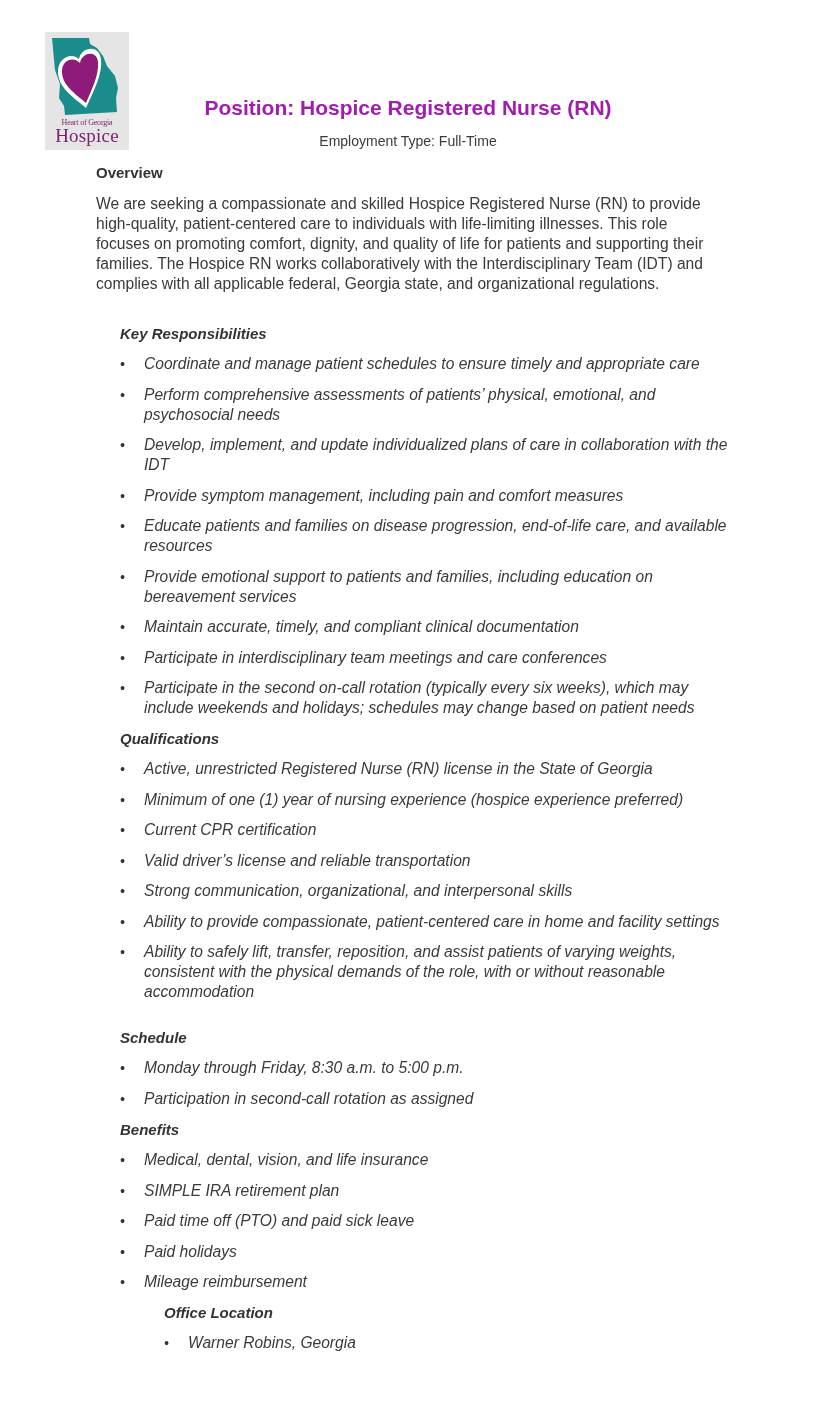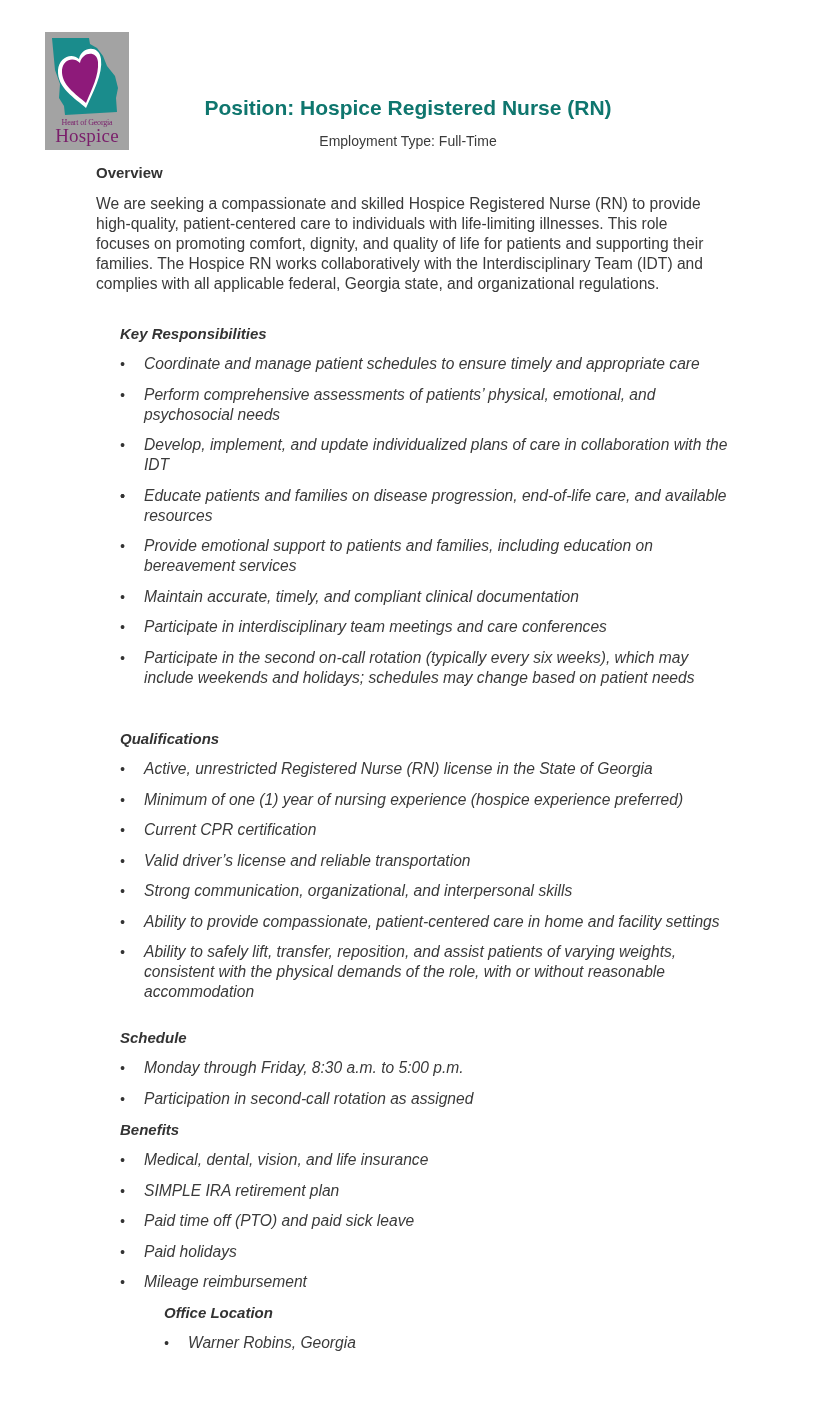--- a/index.html
+++ b/index.html
@@ -14,21 +14,21 @@
       font-family: "Liberation Sans", sans-serif;
       color: #3a3a3a;
       overflow: hidden;
     }
     .logo {
       position: absolute;
       left: 45px;
       top: 32px;
       width: 84px;
       height: 118px;
-      background: #a3a3a3;
+      background: #e5e5e5;
     }
     .logo svg { display: block; }
     .logo-caption {
       position: absolute;
       left: 0;
       right: 0;
       text-align: center;
       font-family: "Liberation Serif", serif;
       color: #7a1f6b;
     }
@@ -43,21 +43,21 @@
       letter-spacing: 0.2px;
     }
     .title {
       position: absolute;
       left: 0;
       width: 816px;
       top: 96px;
       text-align: center;
       font-size: 21px;
       font-weight: bold;
-      color: #0f766e;
+      color: #a21caf;
       padding-left: 0px;
     }
     .title span { margin-left: 0px; }
     .subtitle {
       position: absolute;
       left: 0;
       width: 816px;
       top: 133px;
       text-align: center;
       font-size: 14px;
@@ -145,21 +145,21 @@
 
 <div class="overview-heading">Overview</div>
 <div class="overview-body">We are seeking a compassionate and skilled Hospice Registered Nurse (RN) to provide high-quality, patient-centered care to individuals with life-limiting illnesses. This role focuses on promoting comfort, dignity, and quality of life for patients and supporting their families. The Hospice RN works collaboratively with the Interdisciplinary Team (IDT) and complies with all applicable federal, Georgia state, and organizational regulations.</div>
 
 <div class="section" id="sec-resp">
   <h3>Key Responsibilities</h3>
   <ul>
       <li><span class="bullet">•</span><span>Coordinate and manage patient schedules to ensure timely and appropriate care</span></li>
       <li><span class="bullet">•</span><span>Perform comprehensive assessments of patients’ physical, emotional, and psychosocial needs</span></li>
       <li><span class="bullet">•</span><span>Develop, implement, and update individualized plans of care in collaboration with the IDT</span></li>
-      <li><span class="bullet">•</span></li>
+      <li><span class="bullet">•</span><span>Provide symptom management, including pain and comfort measures</span></li>
       <li><span class="bullet">•</span><span>Educate patients and families on disease progression, end-of-life care, and available resources</span></li>
       <li><span class="bullet">•</span><span>Provide emotional support to patients and families, including education on bereavement services</span></li>
       <li><span class="bullet">•</span><span>Maintain accurate, timely, and compliant clinical documentation</span></li>
       <li><span class="bullet">•</span><span>Participate in interdisciplinary team meetings and care conferences</span></li>
       <li><span class="bullet">•</span><span>Participate in the second on-call rotation (typically every six weeks), which may include weekends and holidays; schedules may change based on patient needs</span></li>
     </ul>
 </div>
 
 <div class="section" id="sec-qual">
   <h3>Qualifications</h3>

